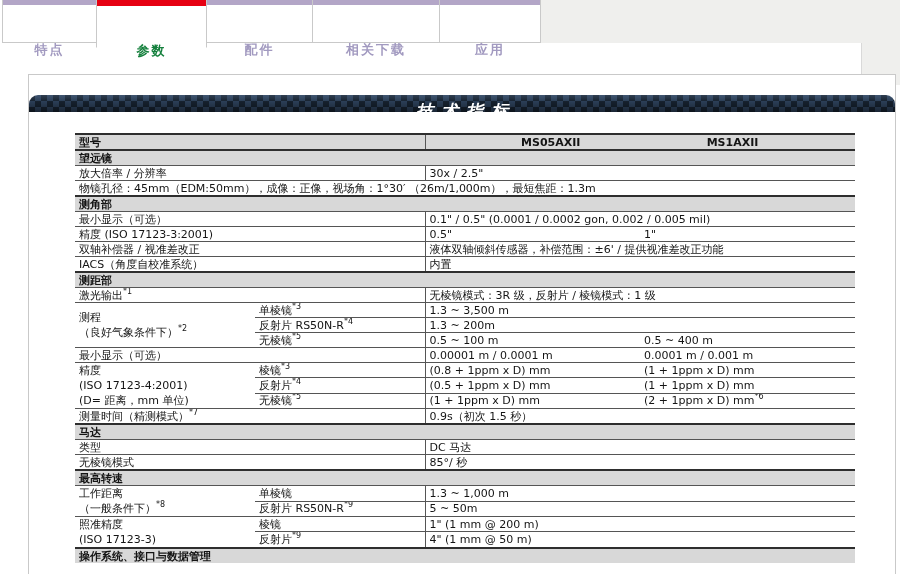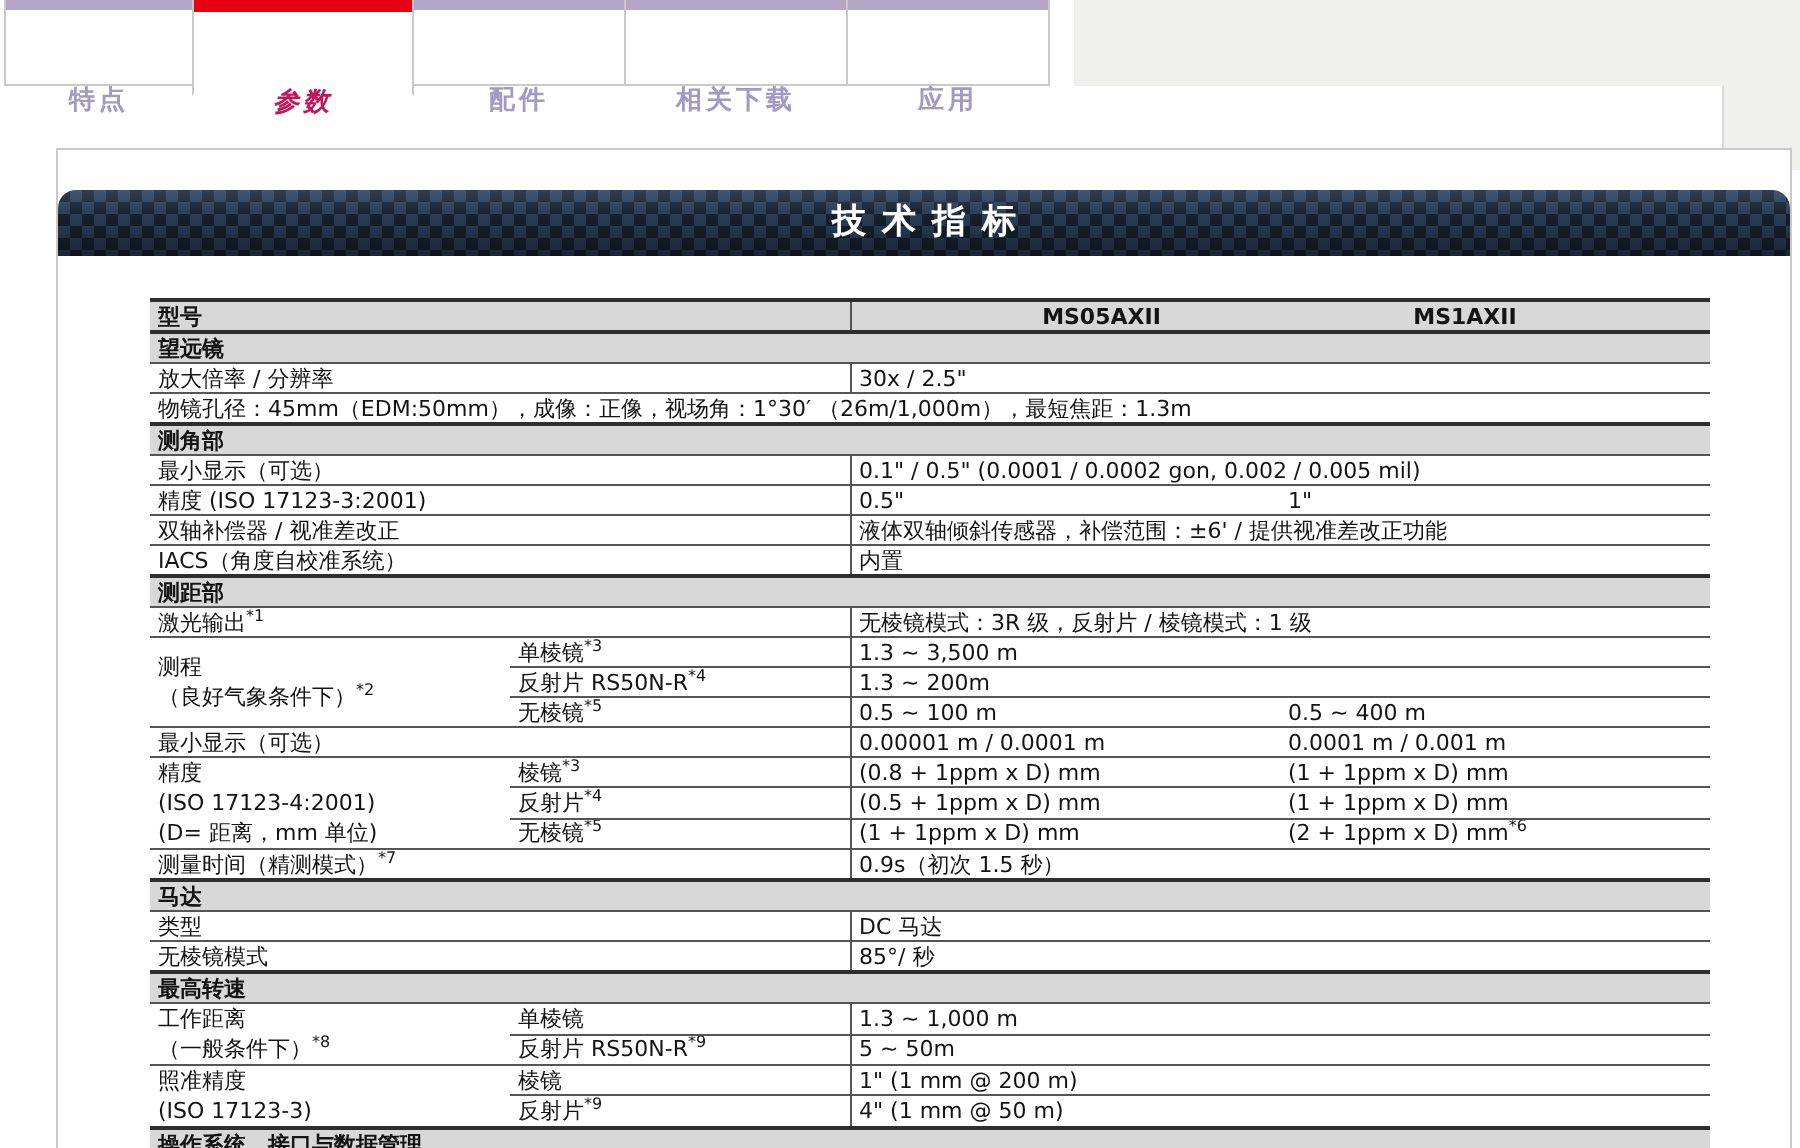--- a/index.html
+++ b/index.html
@@ -20,41 +20,42 @@
     display:flex;flex-direction:column;cursor:pointer;gap:36px;
   }
   .tab:first-child{margin-left:0;}
   .tab .strip{height:5px;background:#b3a6c7;flex:none;}
   .tab .tlabel{
     flex:1;display:flex;align-items:center;justify-content:center;
     font-size:13px;font-weight:bold;color:#a29ac0;letter-spacing:2px;
   }
   .tab.active{height:48px;border-bottom:1px solid #ffffff;z-index:3;}
   .tab.active .strip{height:6px;background:#e60012;}
-  .tab.active .tlabel{color:#be185d;font-style:italic;}
+  .tab.active .tlabel{color:#15803d;}
   .tab:nth-child(1){width:95px;}
   .tab:nth-child(2){width:111px;}
   .tab:nth-child(3){width:107px;justify-content:space-between;}
-  .tab:nth-child(4){width:112px;}
+  .tab:nth-child(4){width:128px;}
   .tab:nth-child(5){width:102px;}
 
   
   .card{
     position:absolute;left:28px;top:74px;width:868px;height:500px;
     box-sizing:border-box;background:#ffffff;
     border:1px solid #c9c9c9;border-bottom:none;
     padding-top:20px;
   }
   .banner{
-    height:33px;margin:0 0 21px 0;border-radius:9px 9px 0 0;
+    height:17px;margin:0 0 21px 0;border-radius:9px 9px 0 0;
     background-color:#15202d;
     background-image:
       linear-gradient(180deg, rgba(140,170,210,0.22) 0%, rgba(0,0,0,0) 40%, rgba(0,0,0,0.38) 100%),
       conic-gradient(#2a3d55 0 25%, #15202d 25% 50%, #2a3d55 50% 75%, #15202d 75% 100%);
     background-size:100% 100%, 12px 12px;
+    font-style:italic;
   }
   .banner .btitle{
     color:#ffffff;font-size:17px;font-weight:bold;text-align:center;
     line-height:33px;letter-spacing:8px;text-indent:8px;
   }
 
   
   table.spec{
     margin-left:46px;width:780px;table-layout:fixed;border-collapse:collapse;
     font-size:11px;color:#141414;

